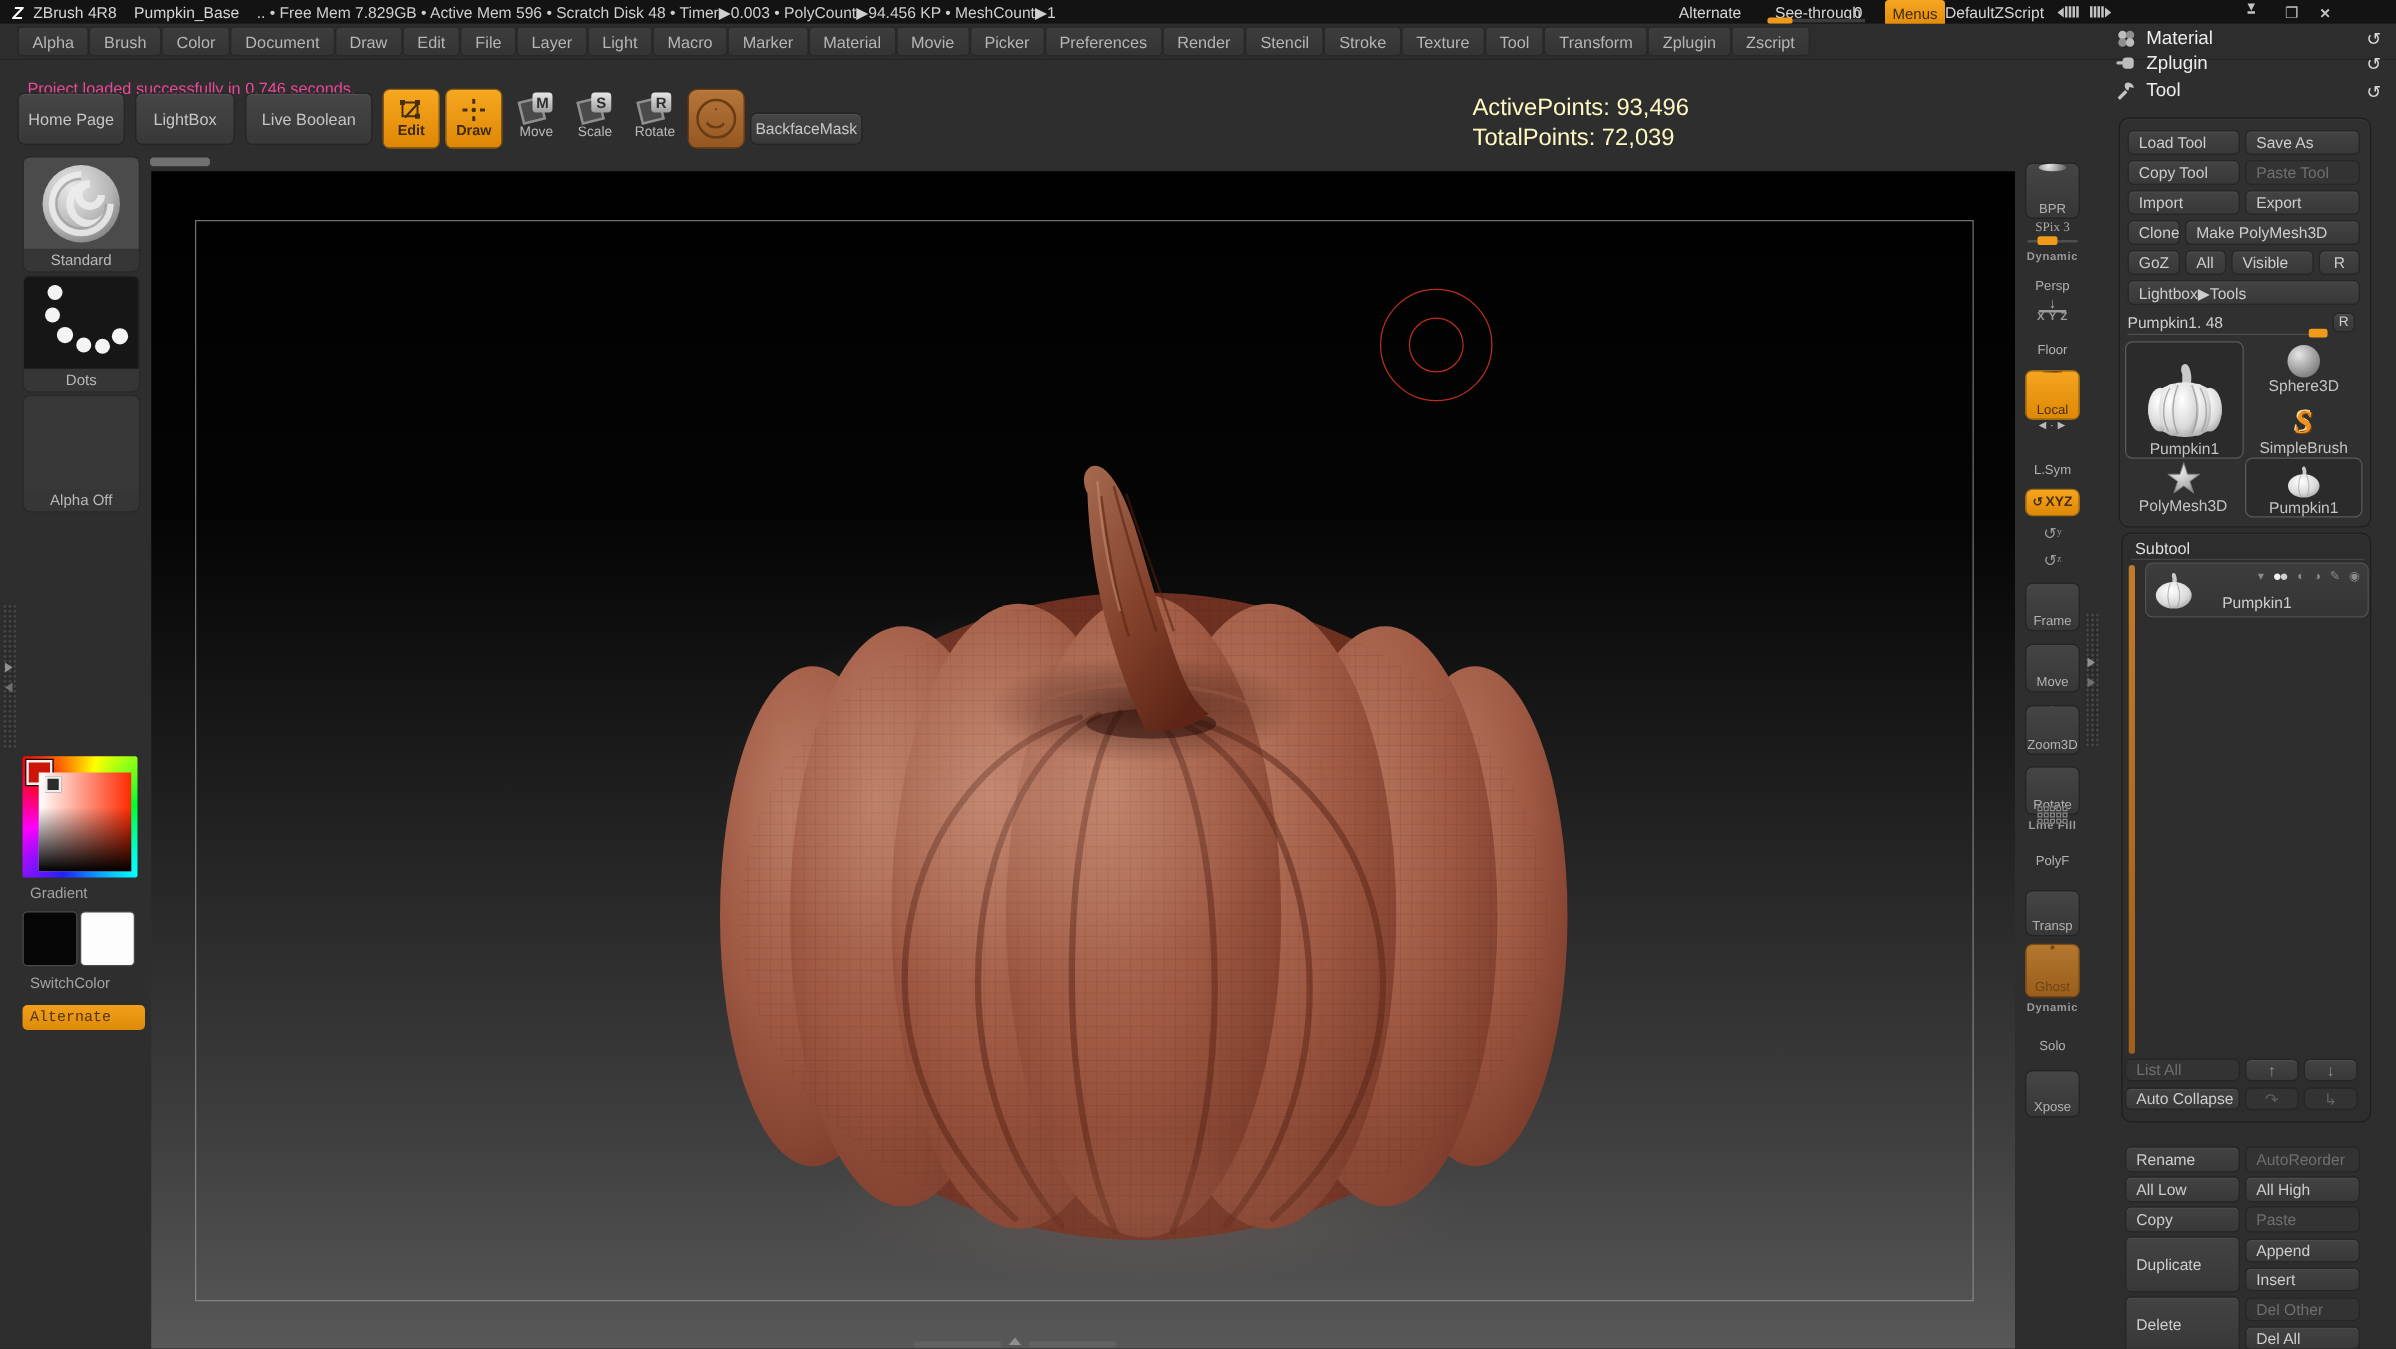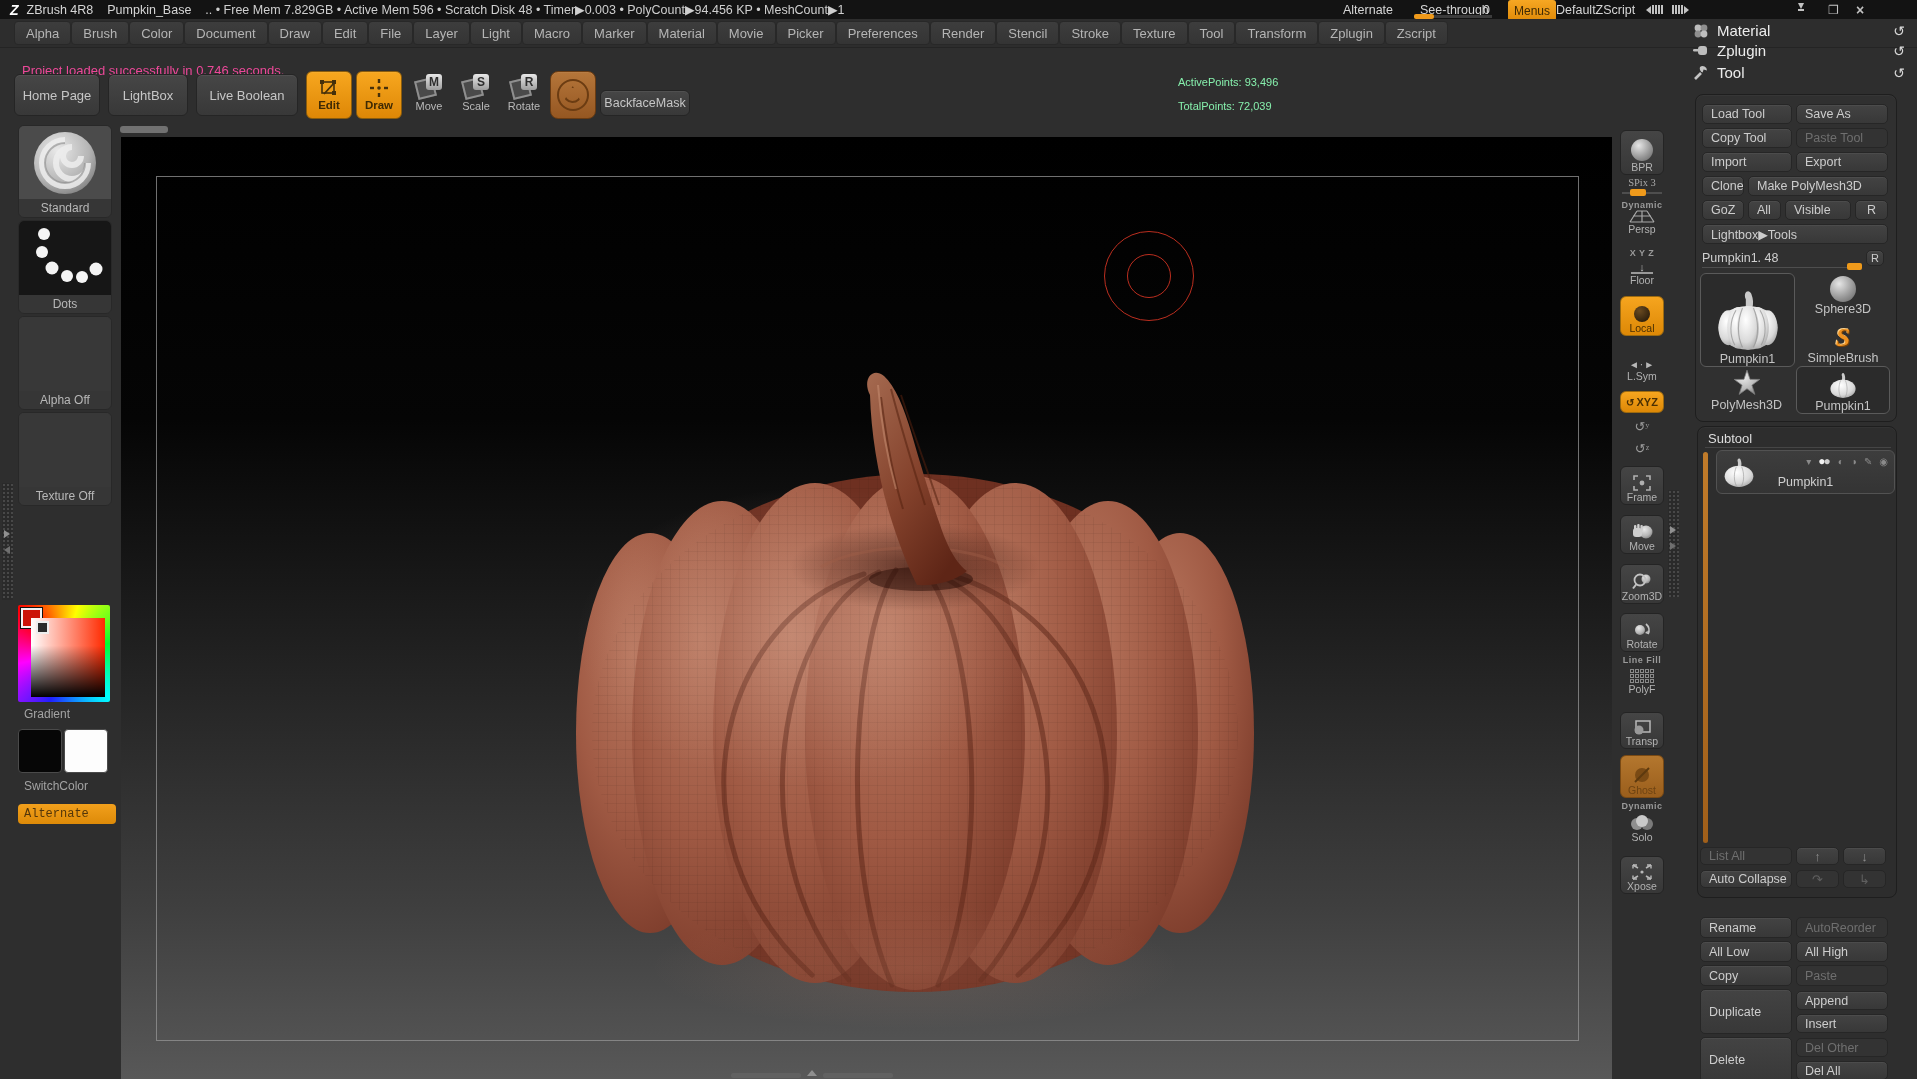--- a/index.html
+++ b/index.html
@@ -28,40 +28,40 @@
   #status{left:22px;top:63px;font-size:13px;color:#ec4899;}
   .tb-btn{display:flex;align-items:center;justify-content:center;background:linear-gradient(#464646,#383838);border:1px solid #252525;border-radius:6px;color:#c6c6c6;font-size:13px;box-shadow:inset 0 1px 0 rgba(255,255,255,.06);}
   .tb-orange{background:linear-gradient(#f7a71f,#de8706);border:1px solid #8a5c0d;color:#3f2a04;flex-direction:column;gap:2px;font-size:11.5px;font-weight:bold;}
   .mode-ic{display:flex;flex-direction:column;align-items:center;gap:2px;font-size:11px;color:#b9b9b9;}
   .letter-tile{position:relative;width:26px;height:24px;}
   .letter-tile .back{position:absolute;left:0;bottom:0;width:15px;height:15px;border:2px solid #8f8f8f;transform:rotate(-14deg);background:#4a4a4a;}
   .letter-tile .front{position:absolute;right:0;top:0;width:16px;height:16px;border-radius:3px;background:linear-gradient(#e8e8e8,#9d9d9d);color:#2e2e2e;font-weight:bold;font-size:12px;display:flex;align-items:center;justify-content:center;}
   #backface-circle{background:linear-gradient(#b5763a,#955722);border:1px solid #6b3c12;border-radius:8px;}
   #backface-circle .cir{width:28px;height:28px;border:2px solid #6b3c12;border-radius:50%;position:relative;}
   #backface-circle .cir:before{content:"";position:absolute;left:4px;top:5px;width:15px;height:13px;border:2px solid #6b3c12;border-radius:3px 3px 8px 8px;transform:rotate(2deg);border-bottom-left-radius:10px;border-bottom-right-radius:10px;clip-path:polygon(50% 0,100% 100%,0 100%);}
-  .points{font-size:11px;color:#86efac;}
+  .points{font-size:19px;color:#fef9c3;}
   
   .tile{background:#3e3e3e;border:1px solid #282828;border-radius:6px;overflow:hidden;display:flex;flex-direction:column;}
   .tile .img{flex:1;position:relative;overflow:hidden;}
   .tile .lab{height:18px;display:flex;align-items:center;justify-content:center;font-size:12px;color:#b8b8b8;background:rgba(0,0,0,.12);white-space:nowrap;overflow:hidden;}
   .dk{background:#383838;}
   #grad-picker{border-radius:2px;background:conic-gradient(from 315deg, #ff0000, #ffff00 17%, #00ff30 34%, #00ffff 50%, #2020ff 67%, #ff00ff 84%, #ff0000);}
   #grad-inner{position:absolute;left:13px;top:13px;right:5px;bottom:5px;background:linear-gradient(to top,#000 ,rgba(0,0,0,0) 65%),linear-gradient(to right,#ffffff,#ff2a00);}
   #grad-swatch{position:absolute;left:3px;top:3px;width:17px;height:16px;background:#cc1408;border:2px solid #f2f2f2;outline:1px solid #111;}
   #grad-cursor{position:absolute;left:18px;top:16px;width:9px;height:9px;background:#2b2b2b;border:2px solid #eee;}
   .side-label{font-size:12px;color:#a3a3a3;}
   #alt-btn{background:linear-gradient(#f2a01c,#dd8a08);border-radius:4px;color:#53360a;font-size:12px;display:flex;align-items:center;padding-left:6px;font-family:Liberation Mono, monospace;}
   .dotstrip{background-image:radial-gradient(#484848 1px, transparent 1.2px);background-size:4px 4px;background-color:#2a2a2a;}
   .mini-tri{width:0;height:0;border-top:4px solid transparent;border-bottom:4px solid transparent;}
   
   #canvas{left:121px;top:137px;width:1491px;height:942px;background:linear-gradient(180deg,#000 0%,#050505 30%,#3f3f3f 82%,#585858 100%);}
   #doc-frame{left:35px;top:39px;width:1421px;height:863px;border:1px solid rgba(150,150,150,.75);}
   .cursor-ring{border:1.5px solid #bb2e1f;border-radius:50%;}
   
-  .nb{left:1620px;width:44px;background:linear-gradient(#454545,#373737);border:1px solid #242424;border-radius:6px;display:flex;flex-direction:column;align-items:center;justify-content:flex-end;color:#b2b2b2;font-size:10.5px;padding-bottom:1px;box-sizing:border-box;}
+  .nb{left:1620px;width:44px;background:linear-gradient(#454545,#373737);border:1px solid #242424;border-radius:6px;display:flex;flex-direction:column;align-items:center;justify-content:flex-end;color:#b2b2b2;font-size:10.5px;padding-bottom:1px;box-sizing:border-box;gap:24px;}
   .nb.orange{background:linear-gradient(#f6a51f,#dd8806);color:#4a2f03;border-color:#9c6a10;}
   .nb.ghosted{background:linear-gradient(#b4772e,#9a5e1c);color:#6e4312;border-color:#7a4a14;}
   .nb.flat{background:none;border:none;}
   .nstext{left:1620px;width:44px;text-align:center;color:#a8a8a8;font-size:10.5px;font-family:Liberation Serif, serif;}
   .nstiny{left:1620px;width:44px;text-align:center;color:#9a9a9a;font-size:9px;font-weight:bold;letter-spacing:.5px;}
   .sphere{border-radius:50%;background:radial-gradient(circle at 35% 30%, #e6e6e6, #9a9a9a 55%, #5f5f5f);}
   .track{background:#4e4e4e;height:2px;}
   .handle{background:#ef9a1b;border-radius:2px;}
   
   .pal-head{display:flex;align-items:center;font-size:15px;color:#ececec;gap:8px;}
@@ -273,24 +273,20 @@
         </svg>
     </div>
     <div class="lab">Dots</div>
   </div>
 
   <div class="r tile" style="left:18px;top:316px;width:92px;height:92px">
     <div class="img dk"></div>
     <div class="lab">Alpha Off</div>
   </div>
 
-  <div class="r tile" style="left:18px;top:412px;width:92px;height:92px">
-    <div class="img dk"></div>
-    <div class="lab">Texture Off</div>
-  </div>
 
 
   <div class="r" id="grad-picker" style="left:18px;top:605px;width:92px;height:97px">
     <div id="grad-swatch"></div>
     <div id="grad-inner"></div>
     <div id="grad-cursor"></div>
   </div>
   <div class="r side-label" style="left:24px;top:707px">Gradient</div>
 
   <div class="r" style="left:18px;top:729px;width:42px;height:42px;background:#060606;border:1px solid #4a4a4a;border-radius:4px"></div>

